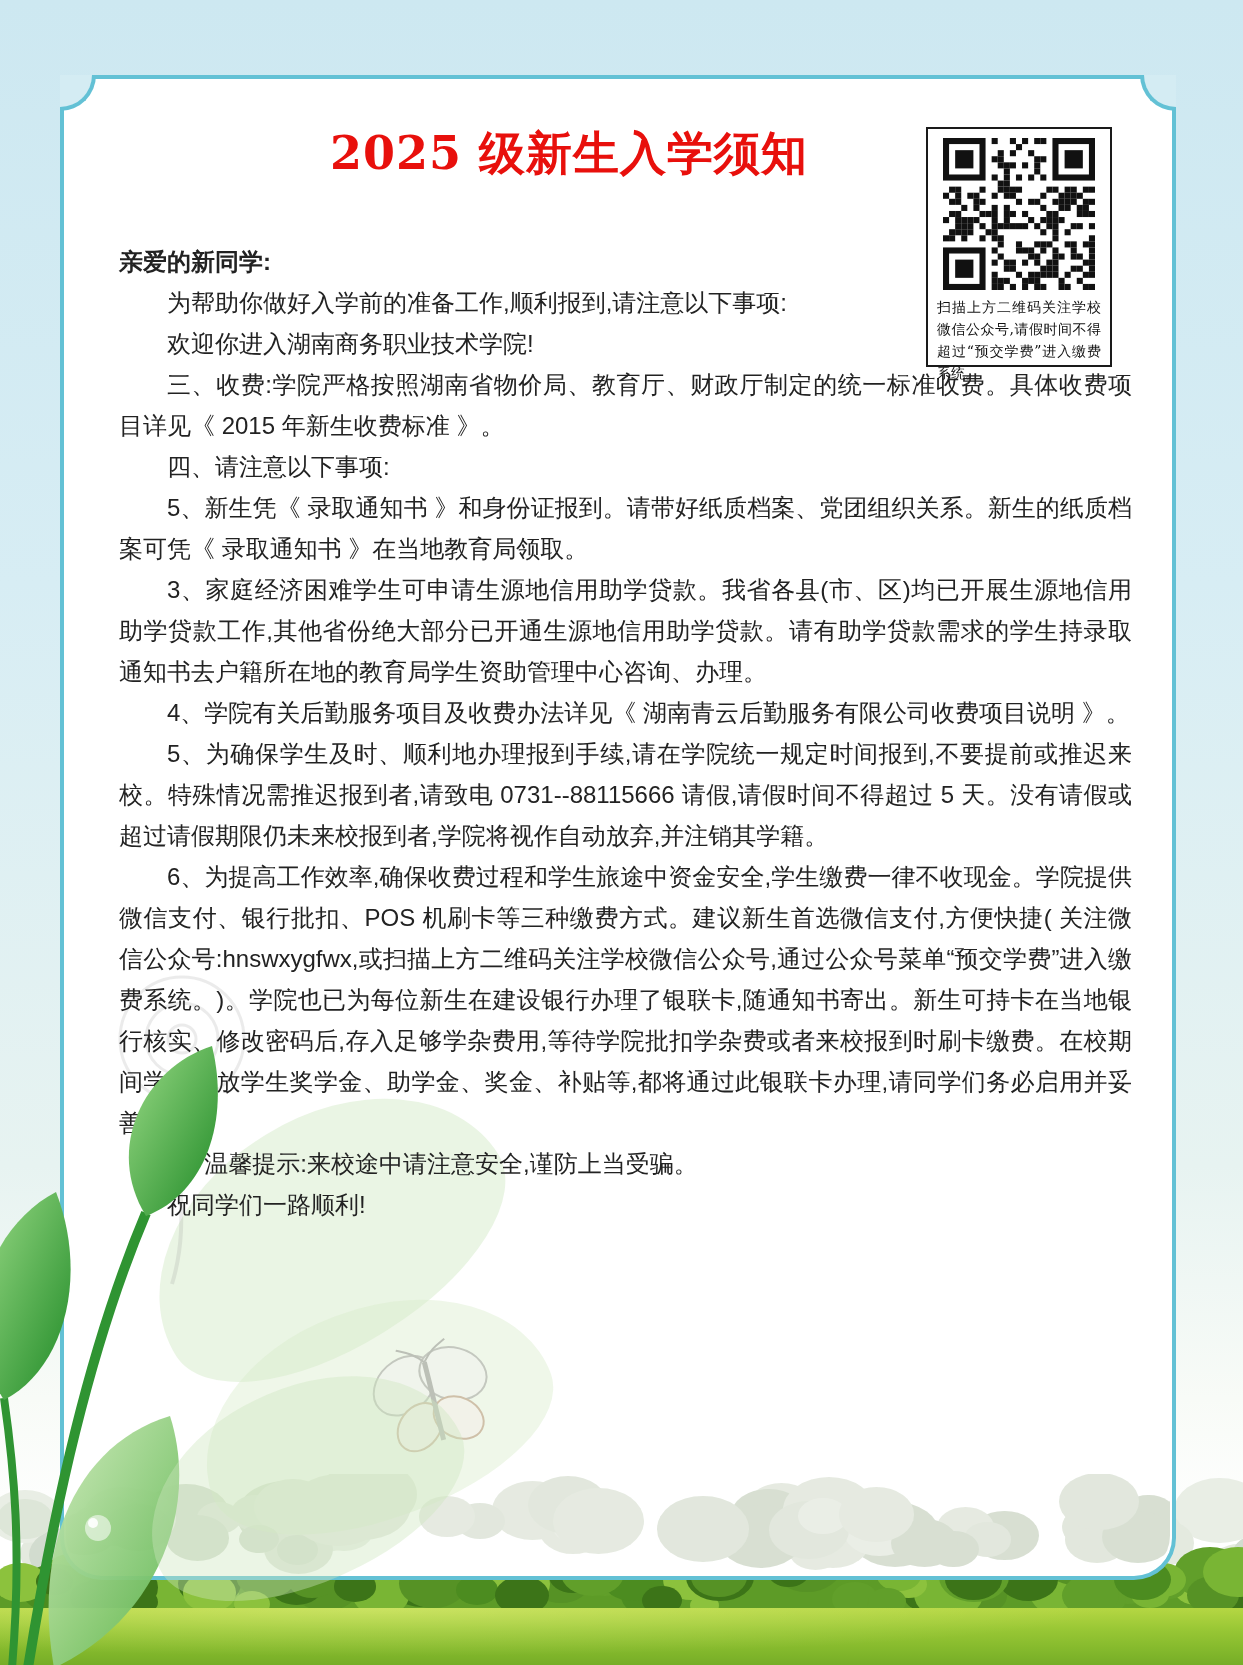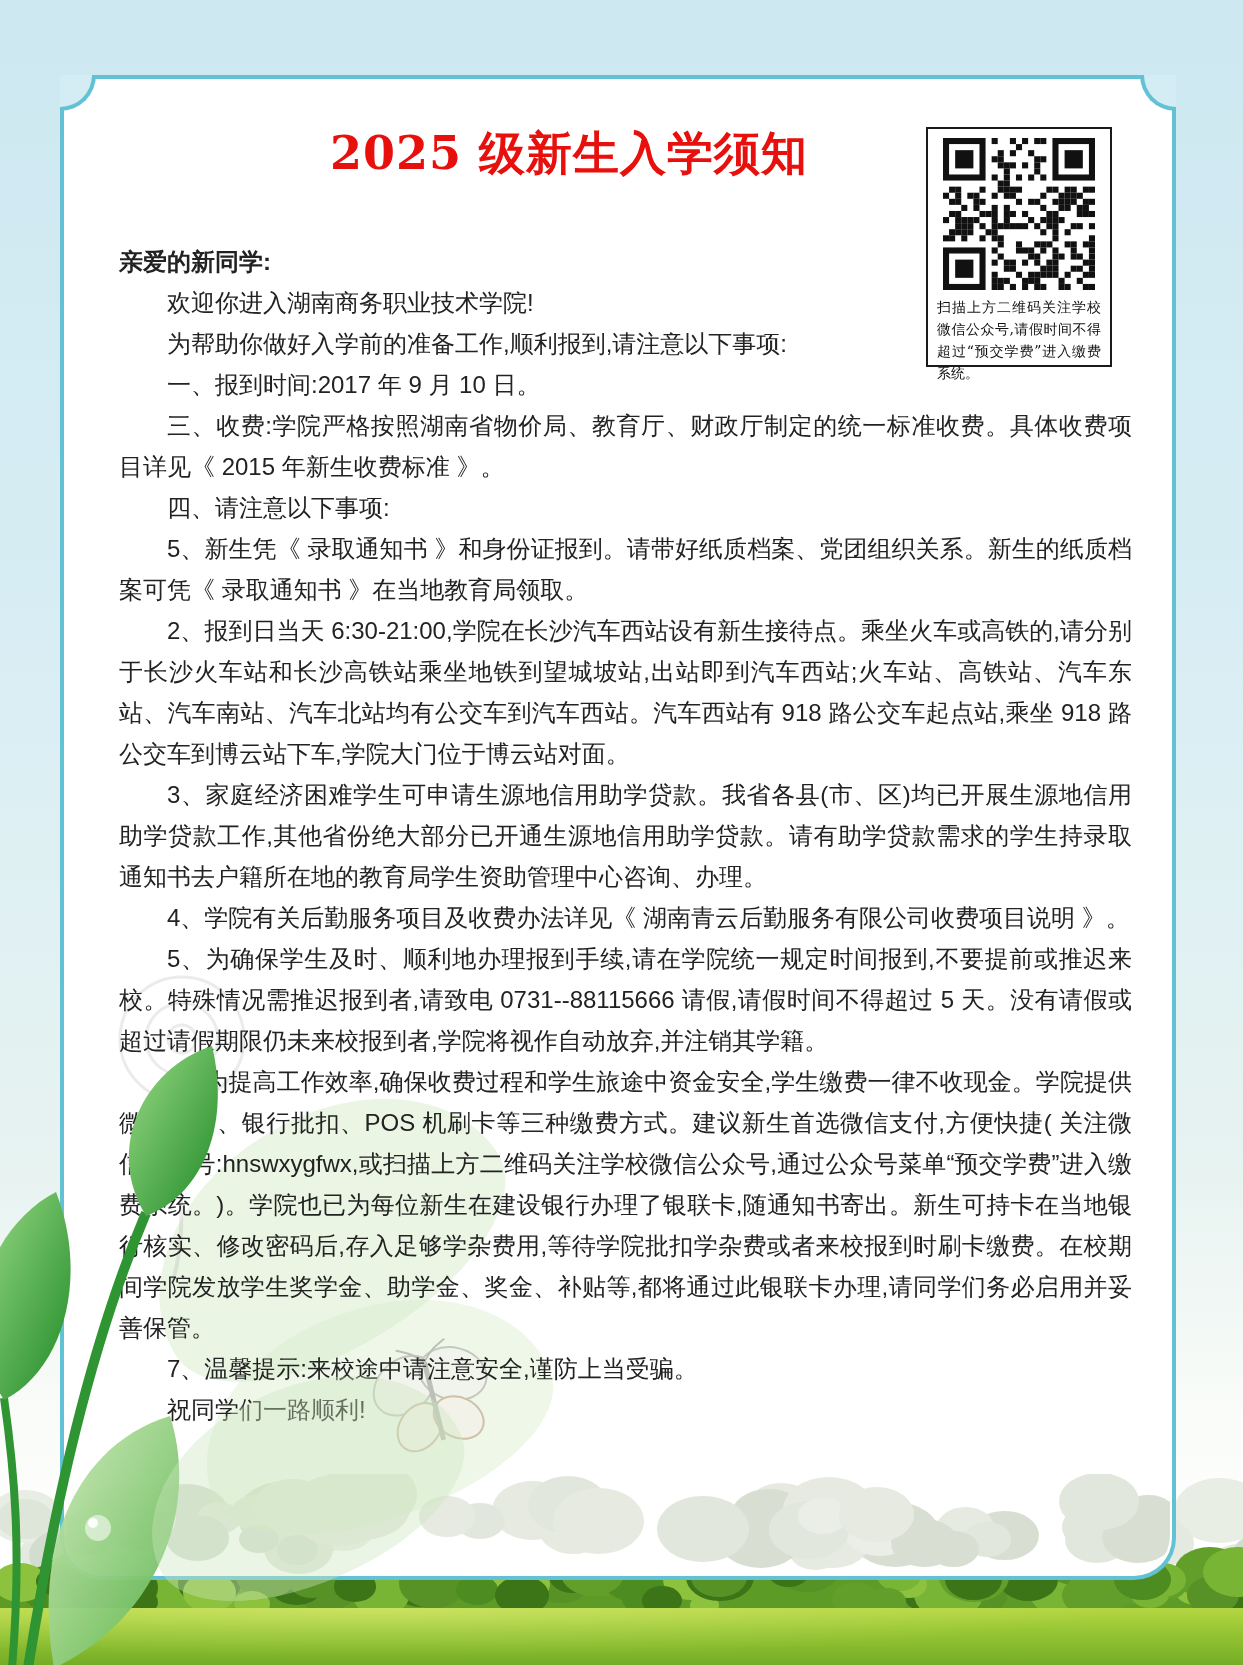--- a/index.html
+++ b/index.html
@@ -293,27 +293,25 @@
     <ellipse cx="100" cy="38" rx="34" ry="26" fill="#f2f2f0" stroke="#9a9a96" stroke-width="2" transform="rotate(28 100 38)"></ellipse>
     <ellipse cx="55" cy="82" rx="26" ry="20" fill="#f5efe9" stroke="#b08a6a" stroke-width="2" transform="rotate(-40 55 82)"></ellipse>
     <ellipse cx="95" cy="82" rx="26" ry="20" fill="#f5efe9" stroke="#b08a6a" stroke-width="2" transform="rotate(40 95 82)"></ellipse>
     <line x1="75" y1="20" x2="75" y2="100" stroke="#8a8a86" stroke-width="5"></line>
     <path d="M75 20 C 65 8 58 6 50 2 M75 20 C 85 8 92 6 100 2" fill="none" stroke="#8a8a86" stroke-width="2"></path>
   </svg>
 
   <div id="content">
     <h1 id="page-title">2025 级新生入学须知</h1>
     <p class="salut">亲爱的新同学:</p>
+    <p class="para">为帮助你做好入学前的准备工作,顺利报到,请注意以下事项:</p>
     <p class="para">欢迎你进入湖南商务职业技术学院!</p>
-    <p class="para">为帮助你做好入学前的准备工作,顺利报到,请注意以下事项:</p>
-    <p class="para">一、报到时间:2017 年 9 月 10 日。</p>
     <p class="para">三、收费:学院严格按照湖南省物价局、教育厅、财政厅制定的统一标准收费。具体收费项目详见《 2015 年新生收费标准 》。</p>
     <p class="para">四、请注意以下事项:</p>
     <p class="para">5、新生凭《 录取通知书 》和身份证报到。请带好纸质档案、党团组织关系。新生的纸质档案可凭《 录取通知书 》在当地教育局领取。</p>
-    <p class="para">2、报到日当天 6:30-21:00,学院在长沙汽车西站设有新生接待点。乘坐火车或高铁的,请分别于长沙火车站和长沙高铁站乘坐地铁到望城坡站,出站即到汽车西站;火车站、高铁站、汽车东站、汽车南站、汽车北站均有公交车到汽车西站。汽车西站有 918 路公交车起点站,乘坐 918 路公交车到博云站下车,学院大门位于博云站对面。</p>
     <p class="para">3、家庭经济困难学生可申请生源地信用助学贷款。我省各县(市、区)均已开展生源地信用助学贷款工作,其他省份绝大部分已开通生源地信用助学贷款。请有助学贷款需求的学生持录取通知书去户籍所在地的教育局学生资助管理中心咨询、办理。</p>
     <p class="para">4、学院有关后勤服务项目及收费办法详见《 湖南青云后勤服务有限公司收费项目说明 》。</p>
     <p class="para">5、为确保学生及时、顺利地办理报到手续,请在学院统一规定时间报到,不要提前或推迟来校。特殊情况需推迟报到者,请致电 0731--88115666 请假,请假时间不得超过 5 天。没有请假或超过请假期限仍未来校报到者,学院将视作自动放弃,并注销其学籍。</p>
     <p class="para">6、为提高工作效率,确保收费过程和学生旅途中资金安全,学生缴费一律不收现金。学院提供微信支付、银行批扣、POS 机刷卡等三种缴费方式。建议新生首选微信支付,方便快捷( 关注微信公众号:hnswxygfwx,或扫描上方二维码关注学校微信公众号,通过公众号菜单“预交学费”进入缴费系统。)。学院也已为每位新生在建设银行办理了银联卡,随通知书寄出。新生可持卡在当地银行核实、修改密码后,存入足够学杂费用,等待学院批扣学杂费或者来校报到时刷卡缴费。在校期间学院发放学生奖学金、助学金、奖金、补贴等,都将通过此银联卡办理,请同学们务必启用并妥善保管。</p>
     <p class="para">7、温馨提示:来校途中请注意安全,谨防上当受骗。</p>
     <p class="para">祝同学们一路顺利!</p>
   </div>
 
   <div id="qr-box">
     <svg id="qr-svg" width="152" height="152" viewBox="0 0 150 150">

